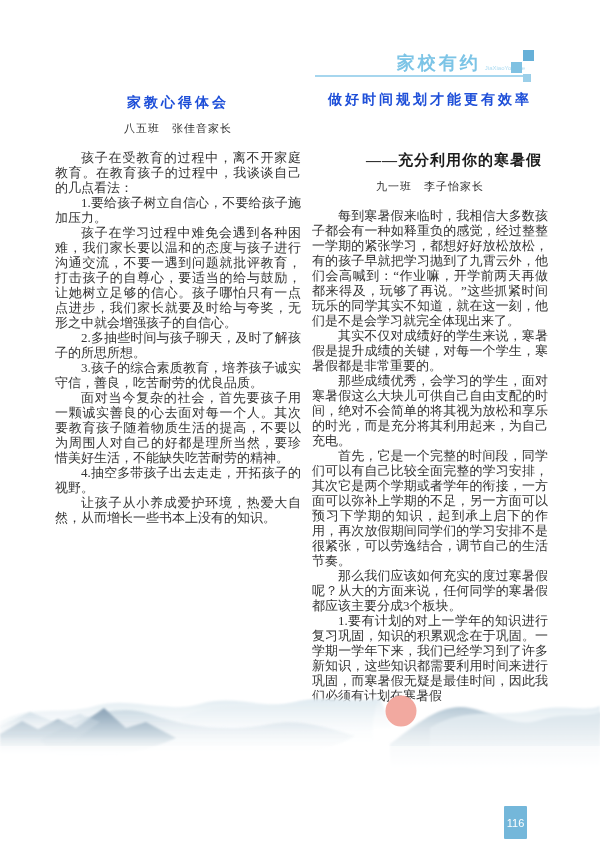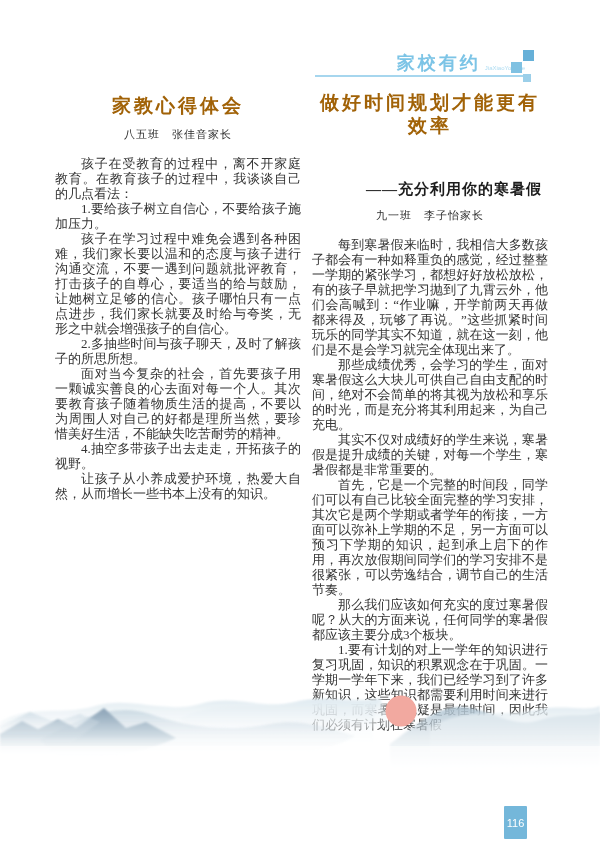--- a/index.html
+++ b/index.html
@@ -35,22 +35,22 @@
   .logo .sq1 { left:12px; top:0px;  width:11px; height:11px; background:#66b0d8; }
   .logo .sq2 { left:0px;  top:12px; width:11px; height:11px; background:#7fc1e2; }
   .logo .sq3 { left:12px; top:24px; width:8px;  height:8px;  background:#9bcfe9; }
 
   
   .col { position:absolute; color:#2e2e2e; }
   .col-left  { left:55px;  top:95px; width:246px; }
   .col-right { left:312px; top:92px; width:236px; }
 
   .art-title {
-    text-align:center; font-size:19px; font-weight:bold;
-    letter-spacing:3px; color:#a16207; line-height:1.2;
+    text-align:center; font-size:14px; font-weight:bold;
+    letter-spacing:3px; color:#1d4ed8; line-height:1.2;
   }
   .art-subtitle {
     text-align:right; font-size:15px; font-weight:bold;
     letter-spacing:1px; color:#1c1c1c; padding:6px 6px 0 0;margin-top:36px;
   }
   .art-byline {
     text-align:center; font-size:11px; color:#2e2e2e;
     margin-top:9px; letter-spacing:1px;
   }
   .art-body { margin-top:14px; }
@@ -85,34 +85,35 @@
 </div>
 
 <div class="col col-left">
   <div class="art-title">家教心得体会</div>
   <div class="art-byline">八五班　张佳音家长</div>
   <div class="art-body">
     <p>孩子在受教育的过程中，离不开家庭教育。在教育孩子的过程中，我谈谈自己的几点看法：</p>
     <p>1.要给孩子树立自信心，不要给孩子施加压力。</p>
     <p>孩子在学习过程中难免会遇到各种困难，我们家长要以温和的态度与孩子进行沟通交流，不要一遇到问题就批评教育，打击孩子的自尊心，要适当的给与鼓励，让她树立足够的信心。孩子哪怕只有一点点进步，我们家长就要及时给与夸奖，无形之中就会增强孩子的自信心。</p>
     <p>2.多抽些时间与孩子聊天，及时了解孩子的所思所想。</p>
+    <p>3.孩子的综合素质教育，培养孩子诚实守信，善良，吃苦耐劳的优良品质。</p>
     <p>面对当今复杂的社会，首先要孩子用一颗诚实善良的心去面对每一个人。其次要教育孩子随着物质生活的提高，不要以为周围人对自己的好都是理所当然，要珍惜美好生活，不能缺失吃苦耐劳的精神。</p>
     <p>4.抽空多带孩子出去走走，开拓孩子的视野。</p>
     <p>让孩子从小养成爱护环境，热爱大自然，从而增长一些书本上没有的知识。</p>
   </div>
 </div>
 
 <div class="col col-right">
   <div class="art-title">做好时间规划才能更有效率</div>
   <div class="art-subtitle">——充分利用你的寒暑假</div>
   <div class="art-byline">九一班　李子怡家长</div>
   <div class="art-body">
     <p>每到寒暑假来临时，我相信大多数孩子都会有一种如释重负的感觉，经过整整一学期的紧张学习，都想好好放松放松，有的孩子早就把学习抛到了九霄云外，他们会高喊到：“作业嘛，开学前两天再做都来得及，玩够了再说。”这些抓紧时间玩乐的同学其实不知道，就在这一刻，他们是不是会学习就完全体现出来了。</p>
+    <p>其实不仅对成绩好的学生来说，寒暑假是提升成绩的关键，对每一个学生，寒暑假都是非常重要的。</p>
     <p>那些成绩优秀，会学习的学生，面对寒暑假这么大块儿可供自己自由支配的时间，绝对不会简单的将其视为放松和享乐的时光，而是充分将其利用起来，为自己充电。</p>
-    <p>其实不仅对成绩好的学生来说，寒暑假是提升成绩的关键，对每一个学生，寒暑假都是非常重要的。</p>
     <p>首先，它是一个完整的时间段，同学们可以有自己比较全面完整的学习安排，其次它是两个学期或者学年的衔接，一方面可以弥补上学期的不足，另一方面可以预习下学期的知识，起到承上启下的作用，再次放假期间同学们的学习安排不是很紧张，可以劳逸结合，调节自己的生活节奏。</p>
     <p>那么我们应该如何充实的度过寒暑假呢？从大的方面来说，任何同学的寒暑假都应该主要分成3个板块。</p>
     <p>1.要有计划的对上一学年的知识进行复习巩固，知识的积累观念在于巩固。一学期一学年下来，我们已经学习到了许多新知识，这些知识都需要利用时间来进行巩固，而寒暑假无疑是最佳时间，因此我们必须有计划在寒暑假</p>
   </div>
 </div>
 
 <div class="scene">
   <svg width="600" height="161" viewBox="0 0 600 161">
     <defs>
       <linearGradient id="gMist" x1="0" y1="0" x2="0" y2="1">

